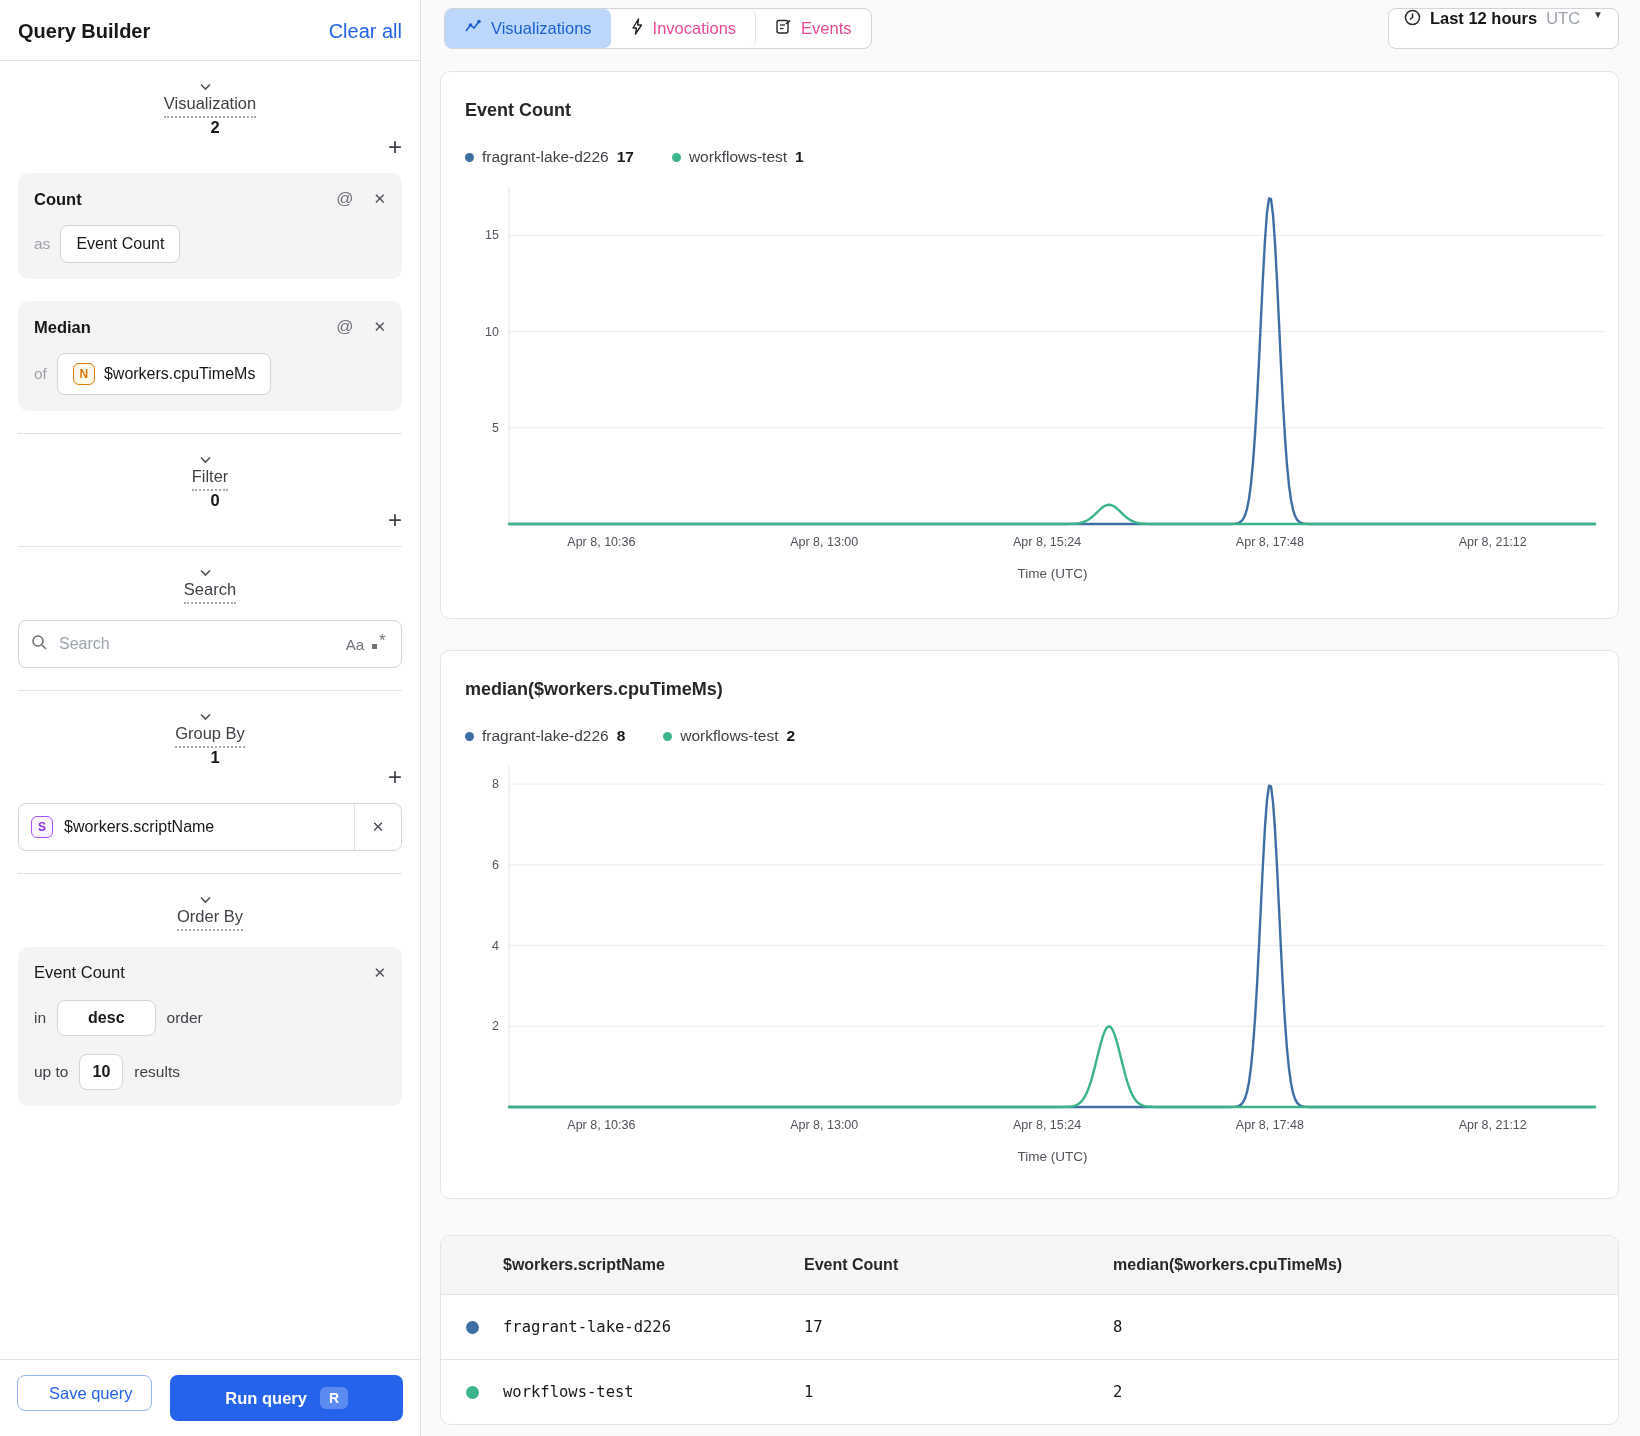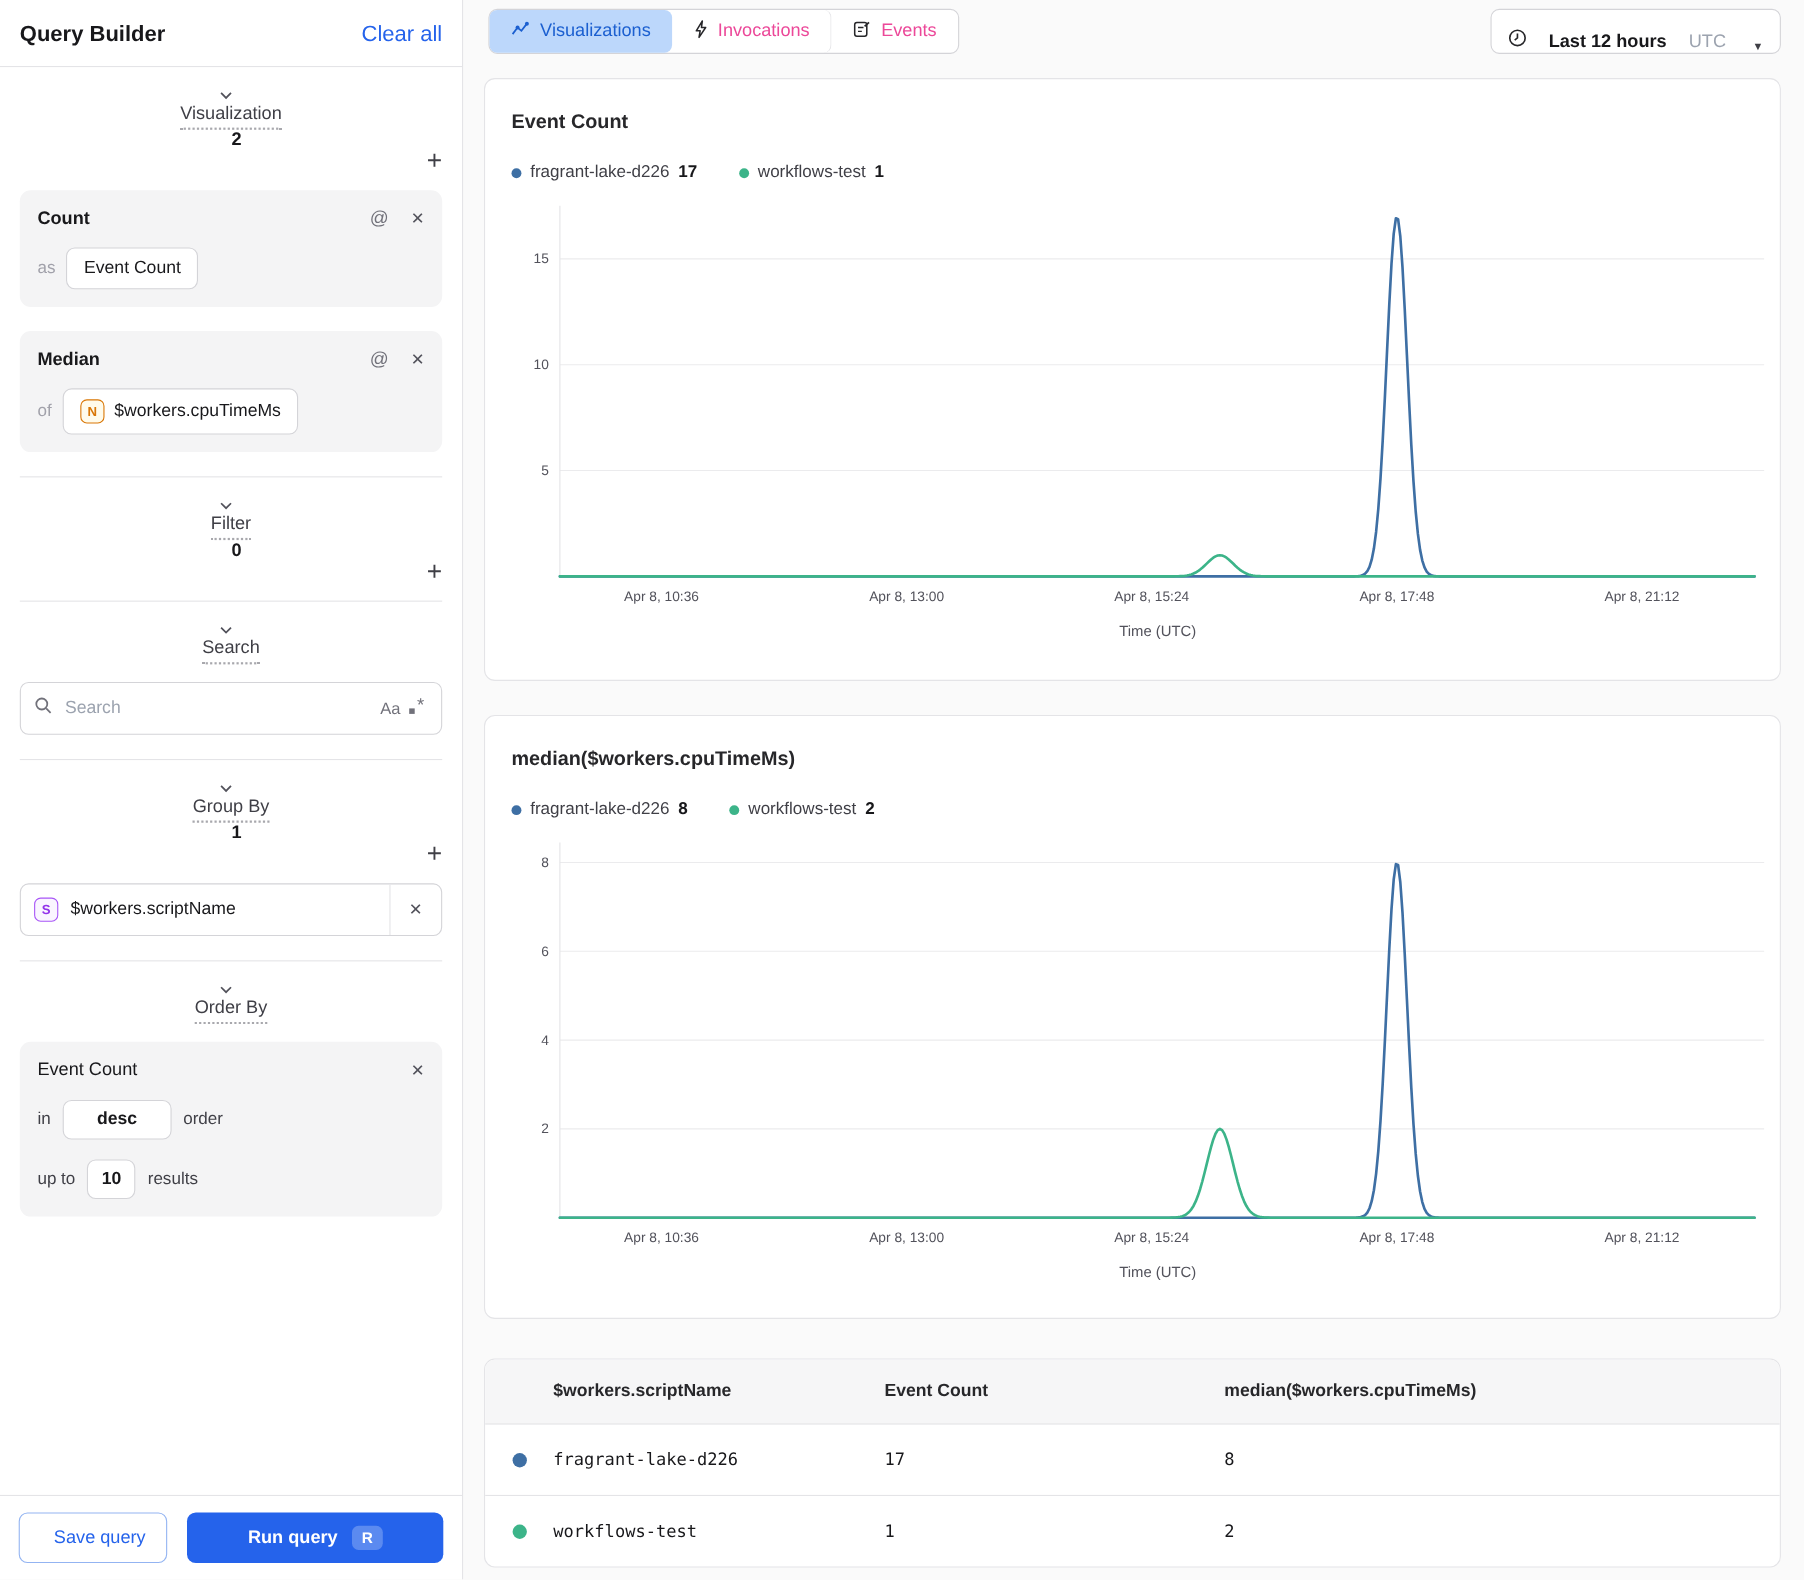--- a/index.html
+++ b/index.html
@@ -44,34 +44,34 @@
   .search-icons{display:flex;align-items:center;gap:6px;color:#71717a;}
   .aa{font-size:15px;}
   .gb-item{display:flex;align-items:center;height:46px;border:1px solid #d4d4d8;border-radius:8px;
     background:#fff;margin-bottom:22px;overflow:hidden;}
   .gb-item .tok{margin-left:12px;}
   .gb-field{font-size:16px;margin-left:11px;color:#18181b;}
   .gb-x{margin-left:auto;border-left:1px solid #e4e4e7;align-self:stretch;display:flex;align-items:center;
     justify-content:center;width:46px;cursor:pointer;}
   .ob-row{display:flex;align-items:center;gap:11px;margin-top:18px;font-size:15.5px;}
   .sb-footer{border-top:1px solid #e4e4e7;padding:15px 17px;display:flex;gap:18px;background:#fff;}
-  .btn-outline{width:148px;height:46px;border:1px solid #93b4f2;background:#fff;color:#2563eb;
+  .btn-outline{width:148px;height:36px;border:1px solid #93b4f2;background:#fff;color:#2563eb;
     font-size:16.5px;border-radius:8px;display:flex;align-items:center;justify-content:center;cursor:pointer;padding-left:18px;}
   .btn-primary{width:258px;height:46px;background:#2563eb;color:#fff;font-size:16.5px;font-weight:600;
     border-radius:8px;display:flex;align-items:center;justify-content:center;gap:13px;cursor:pointer;border:none;}
   .kbd{background:rgba(255,255,255,0.25);border-radius:6px;padding:3px 9px;font-size:14px;font-weight:600;}
   
   .main{position:absolute;left:422px;top:0;width:1210px;height:1436px;background:#fafafa;box-sizing:border-box;}
   .topbar{display:flex;justify-content:space-between;align-items:center;margin:8px 13px 22px 22px;}
   .tabs{display:flex;align-items:stretch;background:#fff;border:1px solid #d4d4d8;border-radius:8px;height:41px;box-sizing:border-box;}
   .tab{display:flex;align-items:center;gap:9px;padding:0 19px;font-size:16.5px;color:#ec4899;cursor:pointer;
     border-radius:7px;border-right:1px solid #e4e4e7;}
   .tab:last-child{border-right:none;}
   .tab.selected{background:#bcd7fb;color:#1b5fd0;border-right:none;}
-  .time-range{display:flex;align-items:flex-end;gap:20px;background:#fff;border:1px solid #d4d4d8;height:41px;
+  .time-range{display:flex;align-items:flex-start;gap:9px;background:#fff;border:1px solid #d4d4d8;height:41px;
     border-radius:8px;padding:0 15px;box-sizing:border-box;font-size:16.5px;cursor:pointer;}
   .tz{color:#9ca3af;}
   .caret{font-size:10px;color:#3f3f46;margin-left:4px;}
   .chart-card{background:#fff;border:1px solid #e4e4e7;border-radius:10px;margin:0 13px 31px 18px;
     padding:28px 24px 0 24px;box-sizing:border-box;}
   .chart-card.h1{height:548px;}
   .chart-card.h2{height:549px;}
   .chart-title{font-size:18px;font-weight:700;color:#27272a;}
   .legend{display:flex;align-items:center;gap:38px;margin-top:26px;height:20px;}
   .legend-item{display:flex;align-items:center;gap:8px;font-size:15.5px;color:#3f3f46;cursor:pointer;}

